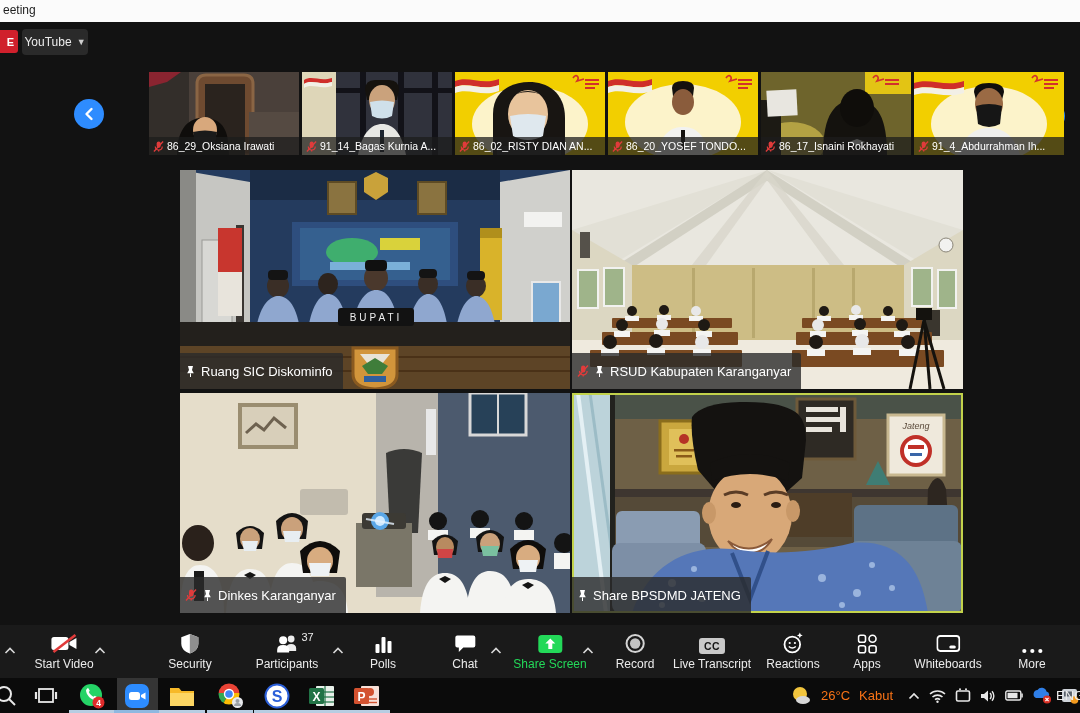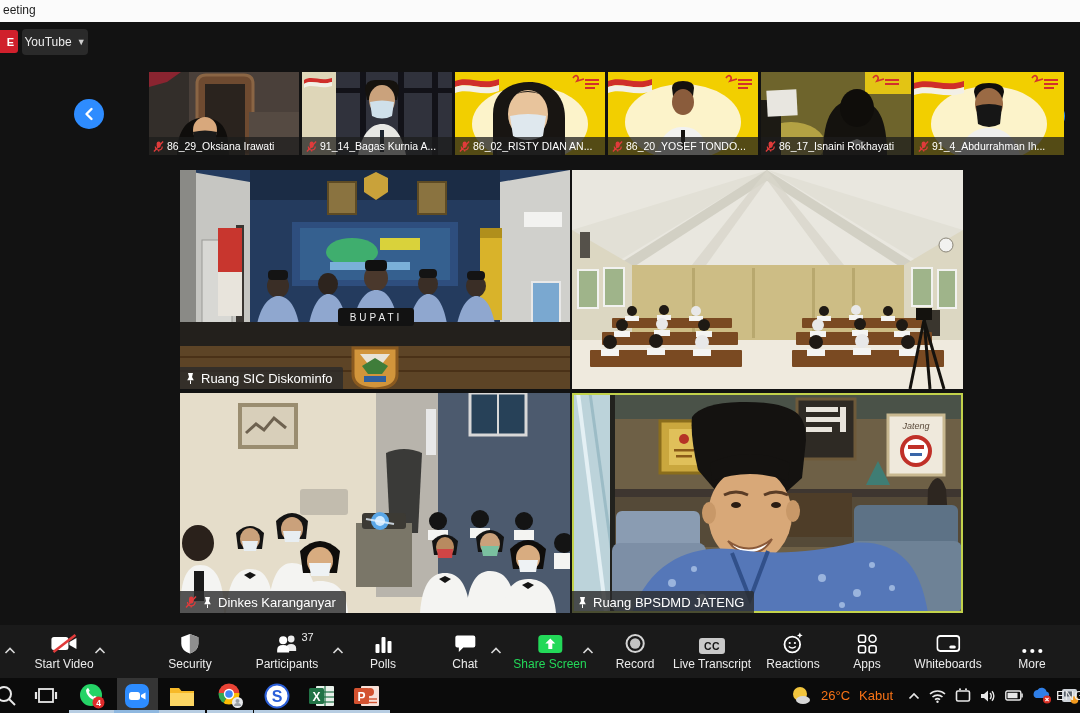--- a/index.html
+++ b/index.html
@@ -26,21 +26,21 @@
   .thumb svg{display:block;}
   .thumb-label{position:absolute;left:0;right:0;bottom:0;height:18px;background:rgba(28,28,28,.74);
                display:flex;align-items:center;gap:3px;padding:0 4px;font-size:10.5px;color:#fff;
                white-space:nowrap;overflow:hidden;}
   
   .grid{position:absolute;left:180px;top:148px;display:grid;
         grid-template-columns:390px 391px;grid-template-rows:219px 220px;gap:4px 2px;}
   .tile{position:relative;background:#b91c1c;overflow:hidden;}
   .tile.active{outline:2px solid #c2d24b;outline-offset:-2px;}
   .tile svg{display:block;}
-  .tile-label{position:absolute;left:0;bottom:0;height:22px;background:rgba(42,42,42,.8);
+  .tile-label{position:absolute;left:0;bottom:0;height:36px;background:rgba(42,42,42,.8);
               display:flex;align-items:center;gap:5px;padding:0 10px 0 5px;font-size:13px;color:#fff;
               border-radius:0 2px 0 0;white-space:nowrap;}
   
   .toolbar{position:absolute;left:0;top:603px;width:1080px;height:53px;background:#1a1a1a;}
   .tb-item{position:absolute;top:7px;transform:translateX(-50%);display:flex;flex-direction:column;
            align-items:center;gap:4px;color:#ececec;font-size:12px;background:none;border:none;
            cursor:pointer;font-family:inherit;padding:0;}
   .tb-item .iconbox{height:22px;display:flex;align-items:flex-end;justify-content:center;position:relative;}
   .tb-item .lbl{white-space:nowrap;line-height:12px;}
   .tb-item.green{color:#23d959;}
@@ -378,20 +378,33 @@
             <circle cx="336" cy="172" r="7" fill="#1f1a14"></circle>
               <rect x="327" y="179" width="18" height="7" fill="#f4f4f2"></rect>
           </g>
           <g stroke="#14120e" stroke-width="3" fill="none">
             <line x1="352" y1="150" x2="338" y2="219"></line>
               <line x1="352" y1="150" x2="358" y2="219"></line>
               <line x1="352" y1="150" x2="372" y2="219"></line>
           </g>
           <rect x="344" y="138" width="16" height="12" fill="#14120e"></rect>
         </svg>
+        <div class="tile-label">
+          <svg width="12" height="14" viewBox="0 0 12 13">
+            <rect x="4" y="1" width="4.4" height="7" rx="2.2" fill="#e03b3b"></rect>
+            <path d="M2.5 6.5 a3.8 3.8 0 0 0 7.6 0" fill="none" stroke="#e03b3b" stroke-width="1.3"></path>
+            <line x1="6.2" y1="10.3" x2="6.2" y2="12" stroke="#e03b3b" stroke-width="1.3"></line>
+            <line x1="1" y1="12" x2="11" y2="1" stroke="#e03b3b" stroke-width="1.4"></line>
+          </svg>
+          <svg width="11" height="13" viewBox="0 0 11 13">
+            <path d="M3 1 h5 l-1 4 1.8 3.2 h-6.6 L4 5 Z" fill="#fff"></path>
+            <rect x="5" y="8.4" width="1" height="3.6" fill="#fff"></rect>
+          </svg>
+          <span>RSUD Kabupaten Karanganyar</span>
+        </div>
       </div>
 
       <div class="tile">
         <svg width="390" height="220" viewBox="0 0 390 220">
           <rect width="390" height="220" fill="#e5ddca"></rect>
           <rect x="256" width="134" height="220" fill="#4c5a6e"></rect>
           <rect x="290" y="0" width="56" height="42" fill="#274158" stroke="#d8d8d8" stroke-width="3"></rect>
           <line x1="318" y1="0" x2="318" y2="42" stroke="#d8d8d8" stroke-width="2"></line>
           <rect x="196" width="62" height="204" fill="#b8b4ac"></rect>
           <rect x="246" y="16" width="10" height="46" fill="#e8e8e8"></rect>
@@ -516,21 +529,21 @@
               <circle cx="90" cy="212" r="3"></circle>
               <circle cx="270" cy="212" r="3"></circle>
           </g>
           <path d="M160 160 l18 46 18 -48" fill="none" stroke="#31508a" stroke-width="4"></path>
         </svg>
         <div class="tile-label">
           <svg width="11" height="13" viewBox="0 0 11 13">
             <path d="M3 1 h5 l-1 4 1.8 3.2 h-6.6 L4 5 Z" fill="#fff"></path>
             <rect x="5" y="8.4" width="1" height="3.6" fill="#fff"></rect>
           </svg>
-          <span>Ruang BPSDMD JATENG</span>
+          <span>Share BPSDMD JATENG</span>
         </div>
       </div>
     </div>
 
     <div class="toolbar">
       <button class="tb-caret" style="left:2px;top:15px;">
         <svg width="12" height="7" viewBox="0 0 12 7">
           <polyline points="1.5,6 6,1.5 10.5,6" fill="none" stroke="#d8d8d8" stroke-width="1.6"></polyline>
         </svg>
       </button>

